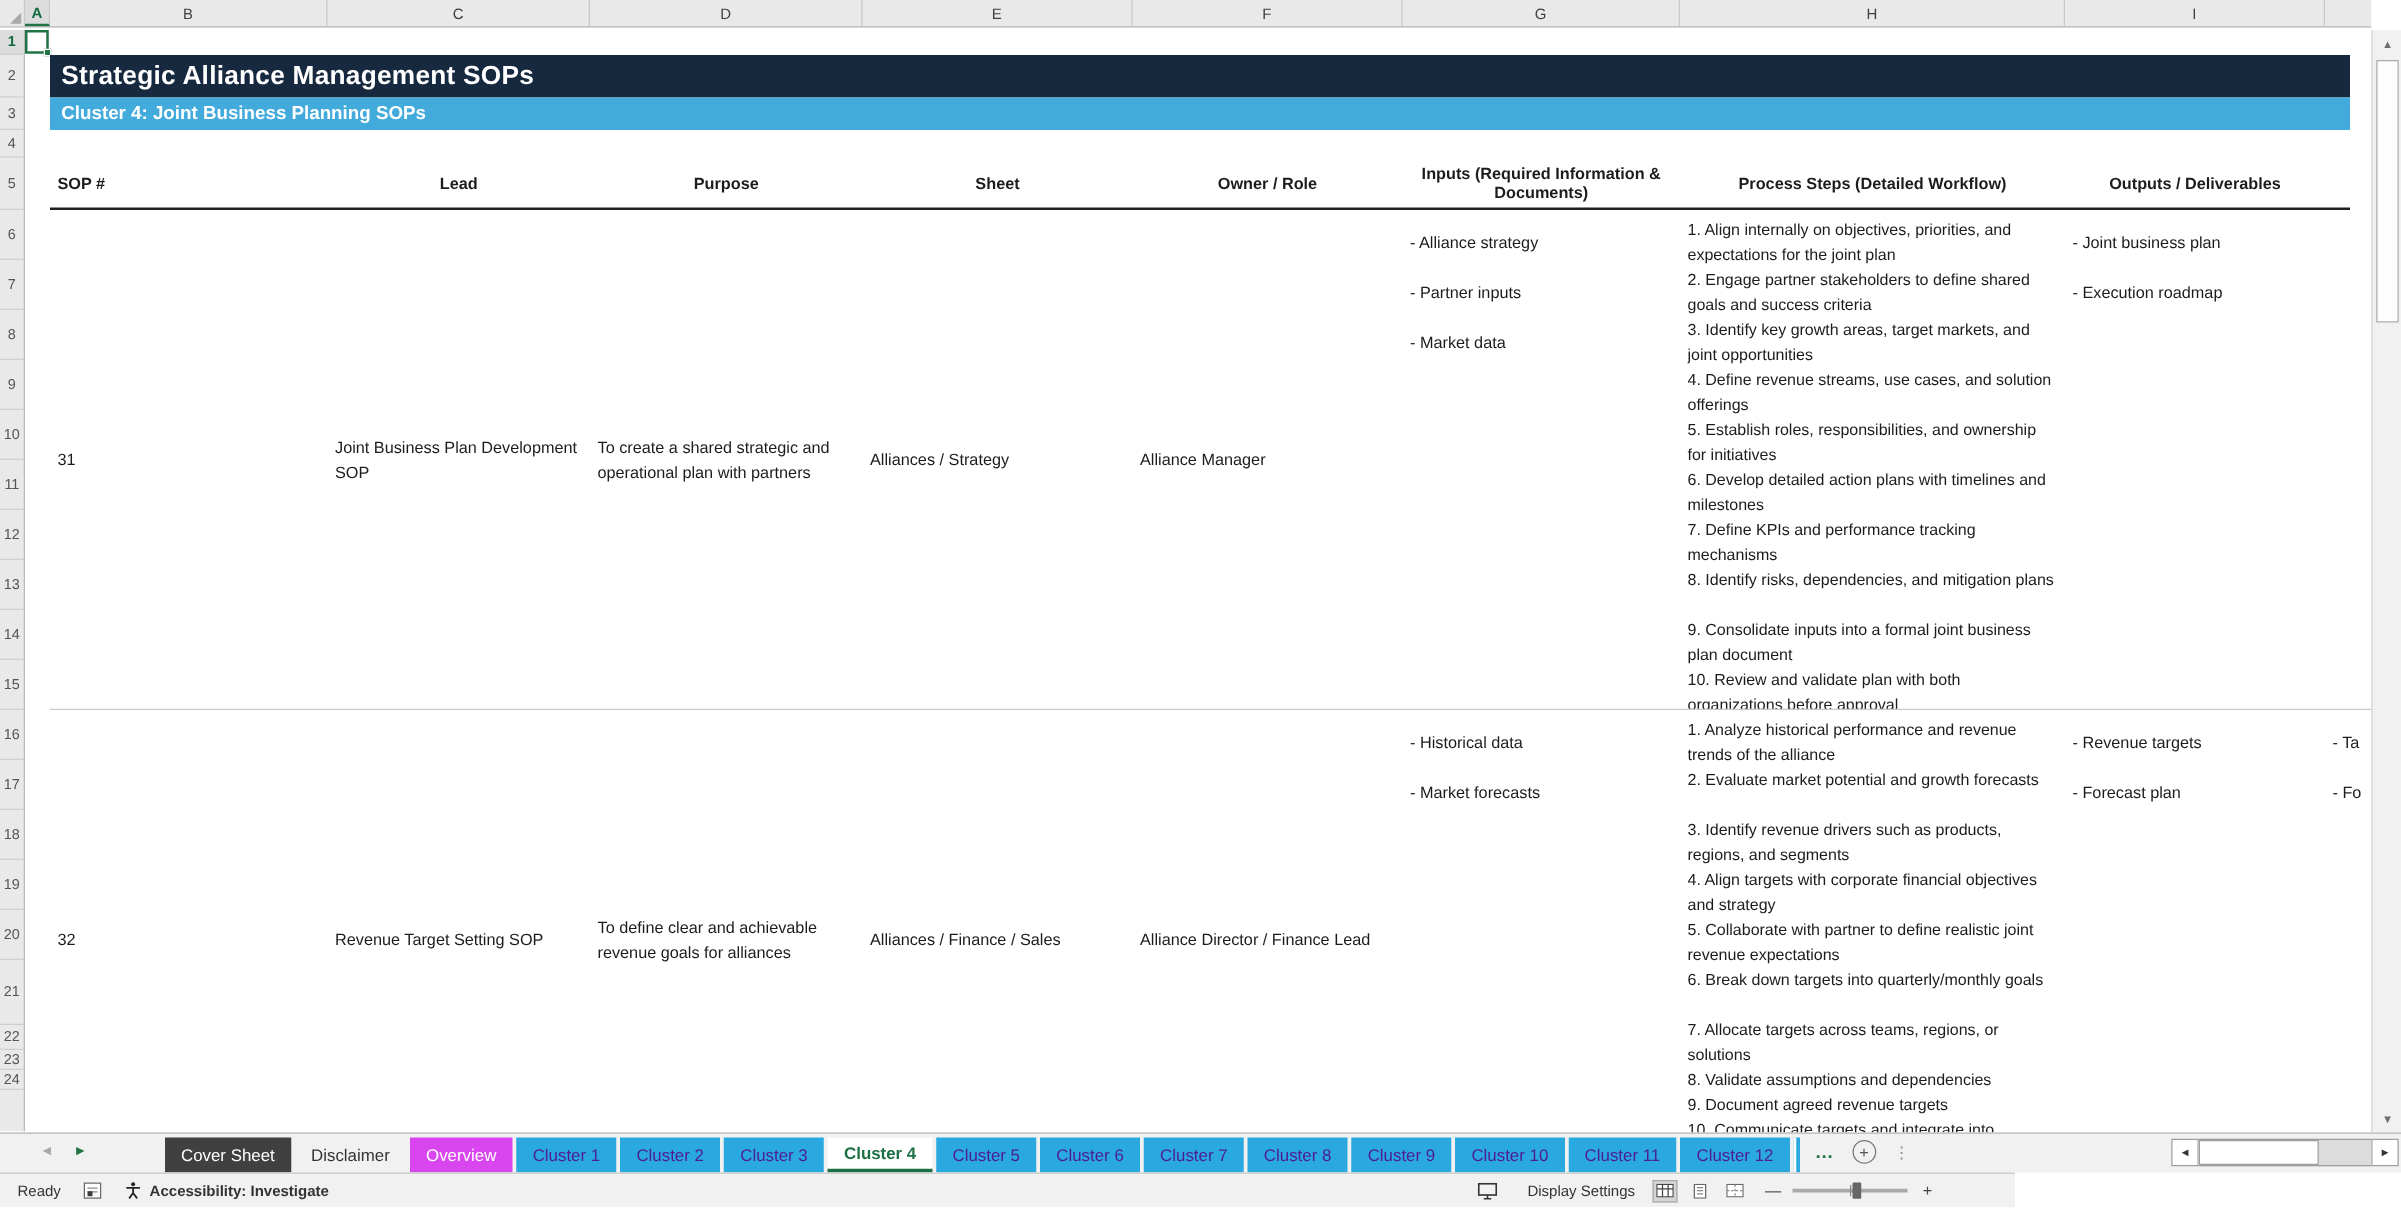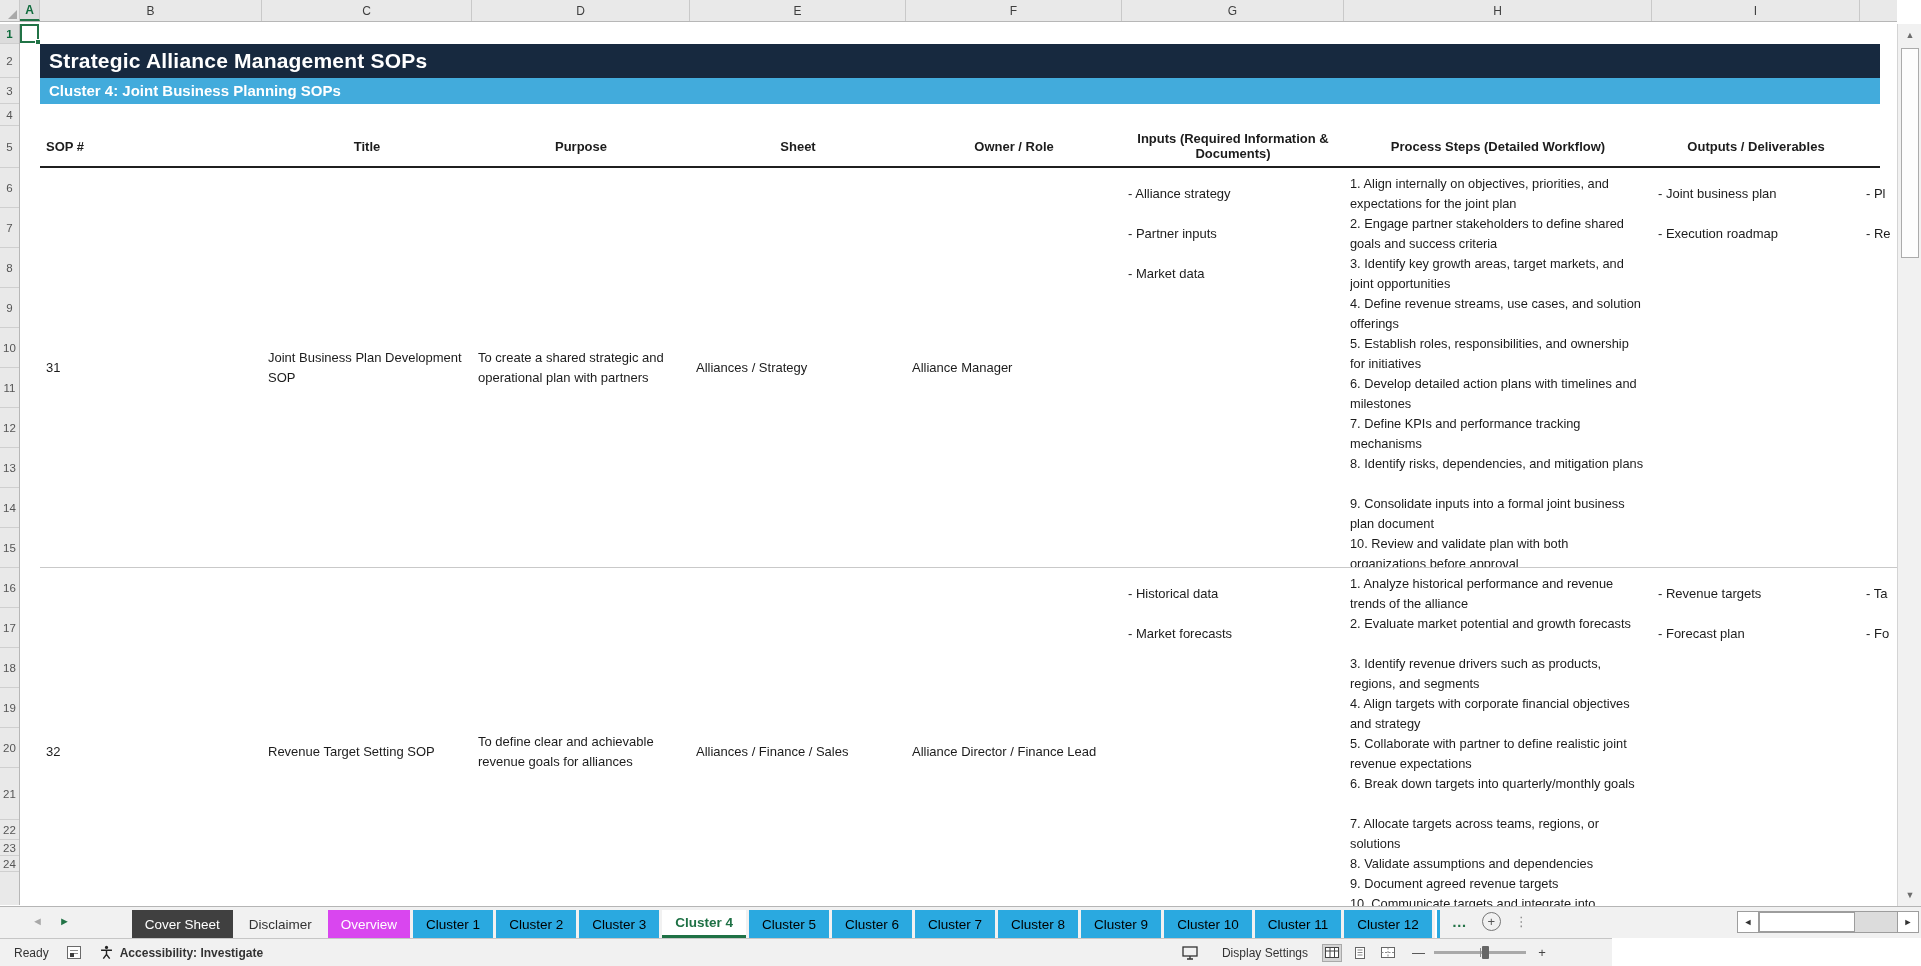--- a/index.html
+++ b/index.html
@@ -65,21 +65,21 @@
   .vthumb { position:absolute; left:3px; top:24px; width:18px; height:210px; background:#fdfdfd; border:1px solid #ababab; }
 
   
   .tabbar { position:absolute; left:0; top:906px; width:1921px; height:32px; background:#f1f1f1;
     border-top:1px solid #b5b5b5; display:flex; align-items:flex-end; padding-left:14px; }
   .navarrows { display:flex; align-items:center; height:100%; gap:16px; padding:0 14px 4px 18px; }
   .nava { font-size:11px; }
   .nava.dis { color:#a8a8a8; } .nava.en { color:#217346; }
   .tabs { display:flex; align-items:flex-end; gap:3px; height:100%; }
   .tab { height:28px; display:flex; align-items:center; padding:0 13px; font-size:13.5px; white-space:nowrap; }
-  .tab.blue { background:#2aa9e0; color:#000000; }
+  .tab.blue { background:#2aa9e0; color:#4c1d95; }
   .tab.dark { background:#404040; color:#fff;margin-left:48px; }
   .tab.orange { background:#d946ef; color:#fff; }
   .tab.plain { background:#f1f1f1; color:#333; }
   .tab.active { background:#fff; color:#1e7145; font-weight:bold; border-bottom:3px solid #1e7145; }
   .tabsliver { width:5px; height:28px; background:#2aa9e0; border-left:2px solid #fff; }
   .tabextras { display:flex; align-items:center; height:100%; gap:14px; padding:0 8px 2px 12px; }
   .ellip { color:#217346; font-weight:bold; font-size:15px; letter-spacing:1px; }
   .addbtn { width:19px; height:19px; border:1.4px solid #767676; border-radius:50%; color:#555;
     display:flex; align-items:center; justify-content:center; font-size:13px; line-height:1; }
   .moredots { color:#8a8a8a; font-size:13px; }
@@ -160,21 +160,21 @@
   <div class="sheet">
     <div class="sel-a1">
         <div class="handle"></div>
       </div>
 
     <div class="titlebar">Strategic Alliance Management SOPs</div>
     <div class="subtitlebar">Cluster 4: Joint Business Planning SOPs</div>
 
     <div class="headrow">
       <div class="hcell left" style="width:222px">SOP #</div>
-      <div class="hcell" style="width:210px">Title</div>
+      <div class="hcell" style="width:210px">Lead</div>
       <div class="hcell" style="width:218px">Purpose</div>
       <div class="hcell" style="width:216px">Sheet</div>
       <div class="hcell" style="width:216px">Owner / Role</div>
       <div class="hcell" style="width:222px">Inputs (Required Information &amp; Documents)</div>
       <div class="hcell" style="width:308px">Process Steps (Detailed Workflow)</div>
       <div class="hcell" style="width:208px">Outputs / Deliverables</div>
     </div>
 
     <div class="drow r31">
       <div class="dcell mid" style="width:222px">
@@ -205,24 +205,20 @@
         <div class="step">5. Establish roles, responsibilities, and ownership for initiatives</div>
         <div class="step">6. Develop detailed action plans with timelines and milestones</div>
         <div class="step">7. Define KPIs and performance tracking mechanisms</div>
         <div class="step">8. Identify risks, dependencies, and mitigation plans</div>
         <div class="step">9. Consolidate inputs into a formal joint business plan document</div>
         <div class="step">10. Review and validate plan with both organizations before approval</div>
       </div>
       <div class="dcell list" style="width:208px">
         <div class="li">- Joint business plan</div>
         <div class="li">- Execution roadmap</div>
-      </div>
-      <div class="dcell list clip" style="width:37px">
-        <div class="li">- Pl</div>
-        <div class="li">- Re</div>
       </div>
     </div>
 
     <div class="drow r32">
       <div class="dcell mid" style="width:222px">
           <span class="wrap">32</span>
         </div>
       <div class="dcell mid" style="width:210px">
           <span class="wrap">Revenue Target Setting SOP</span>
         </div>

